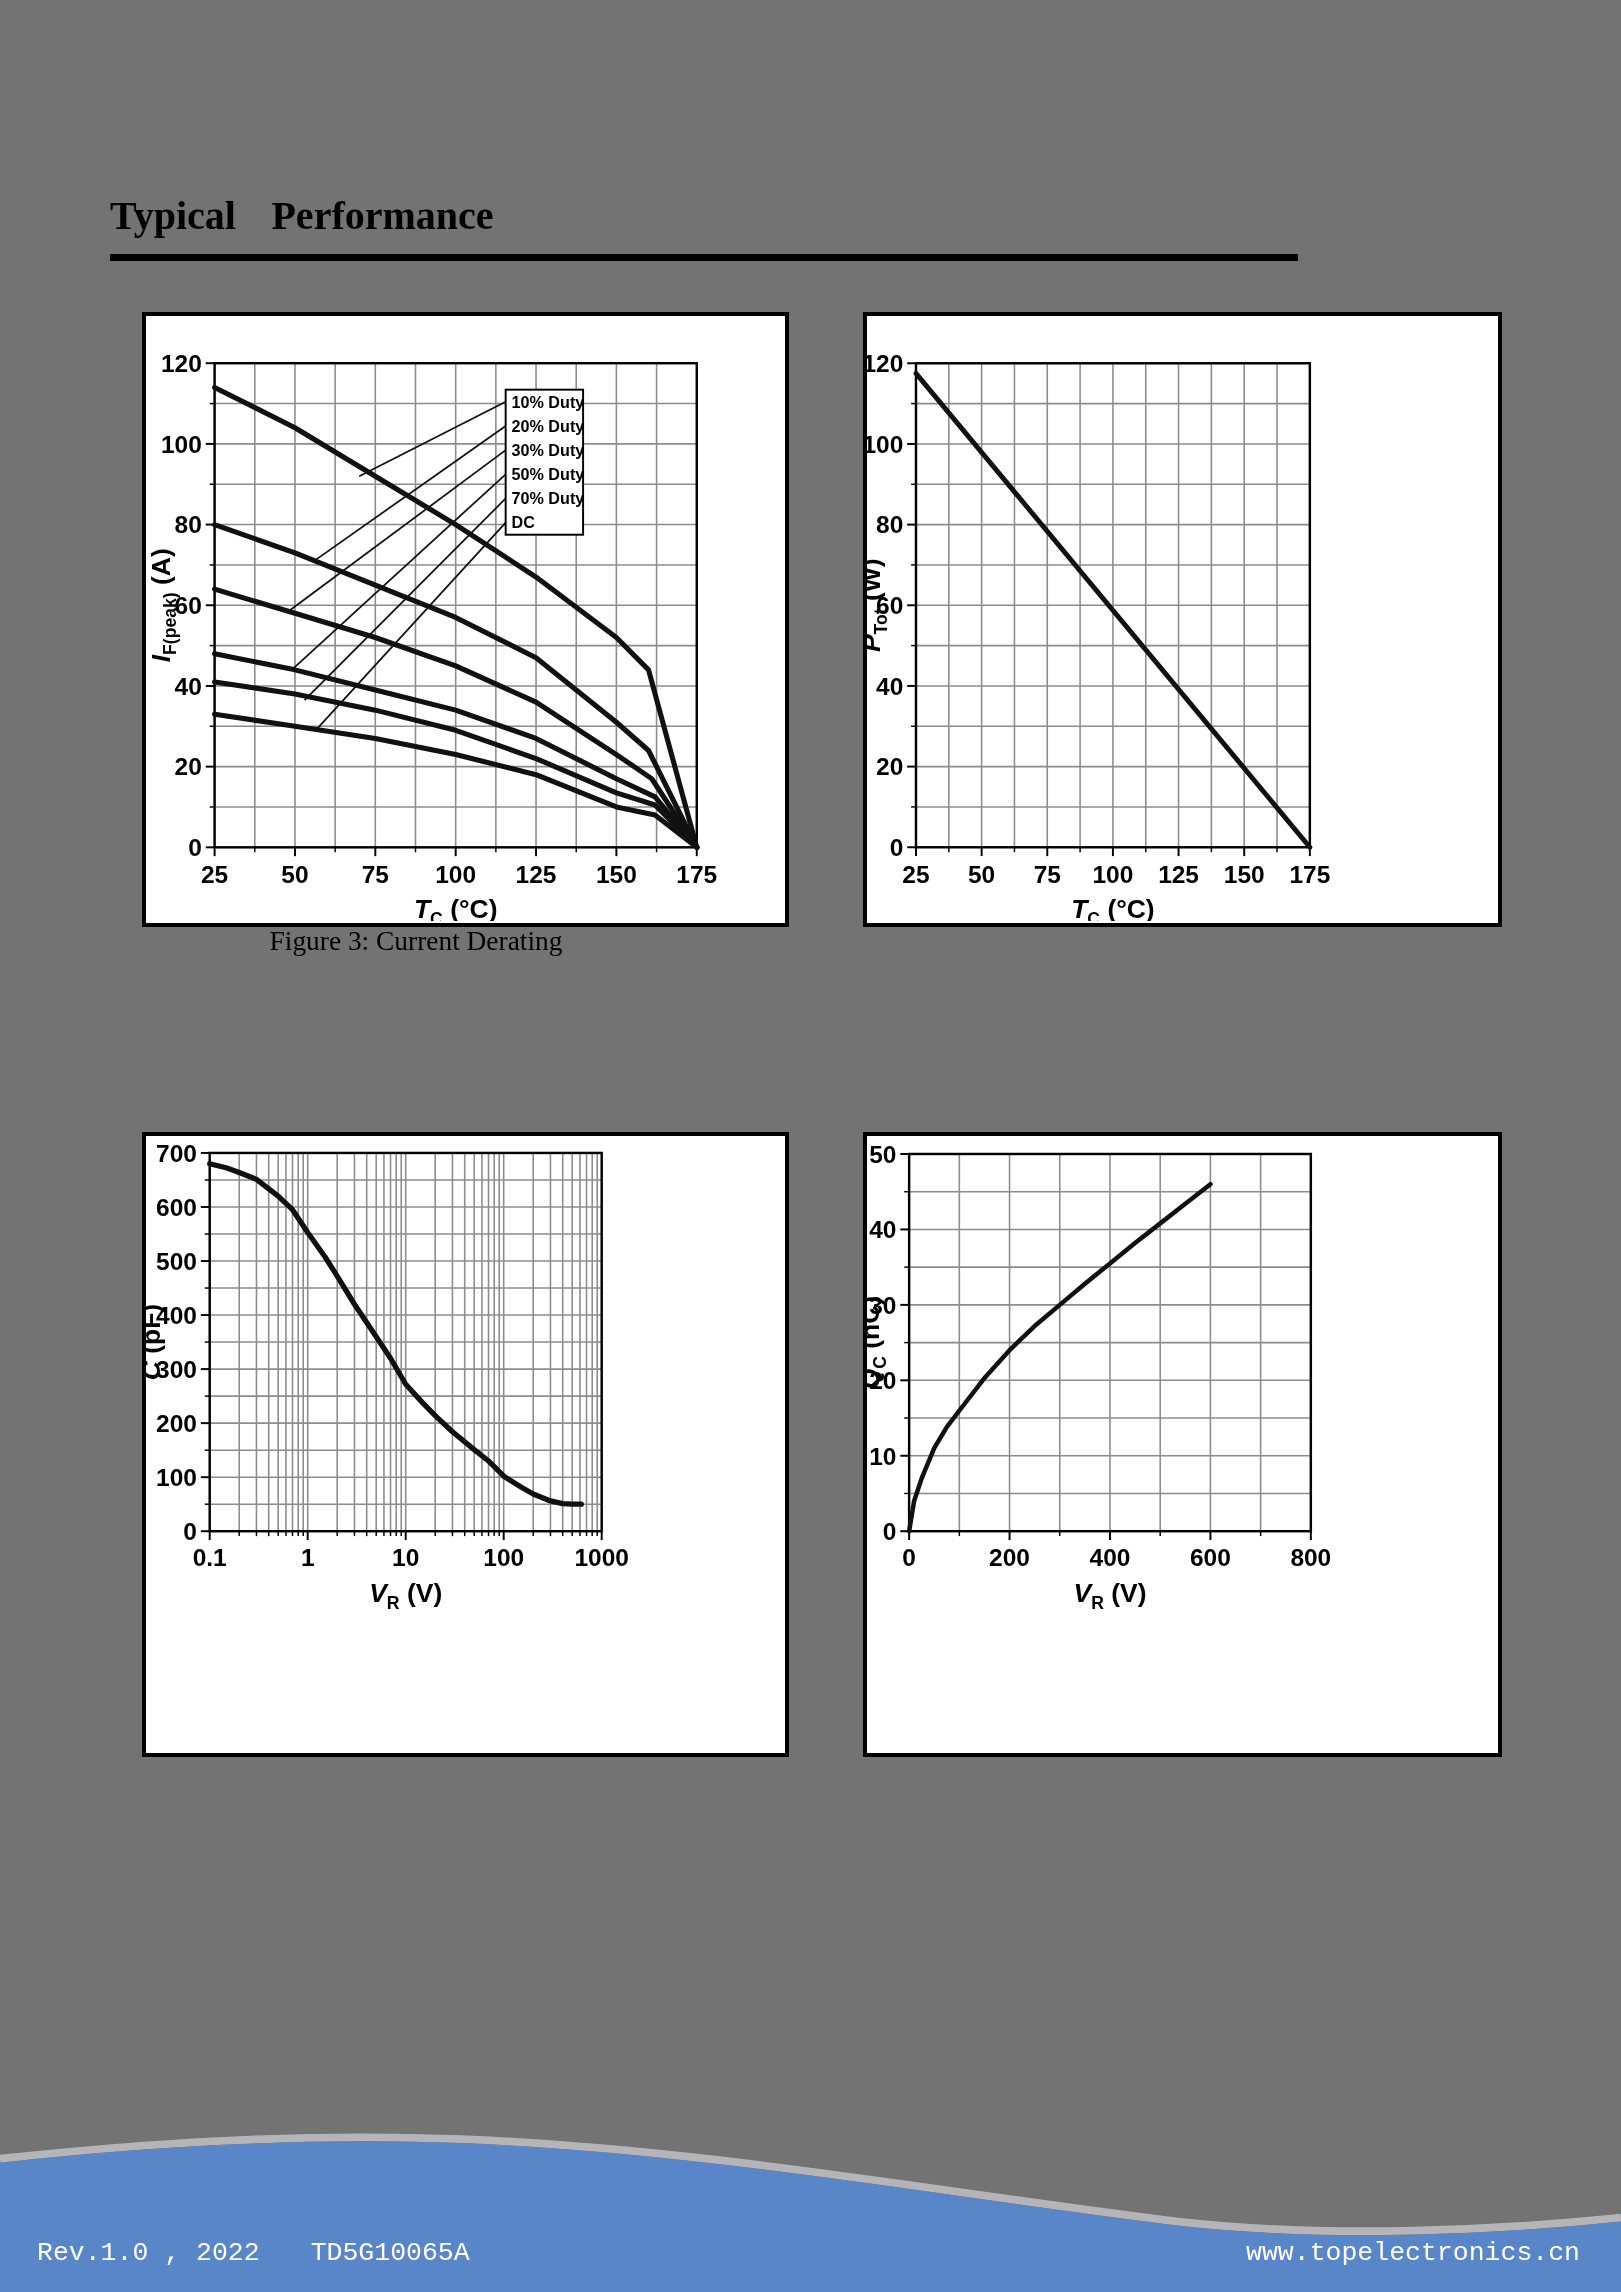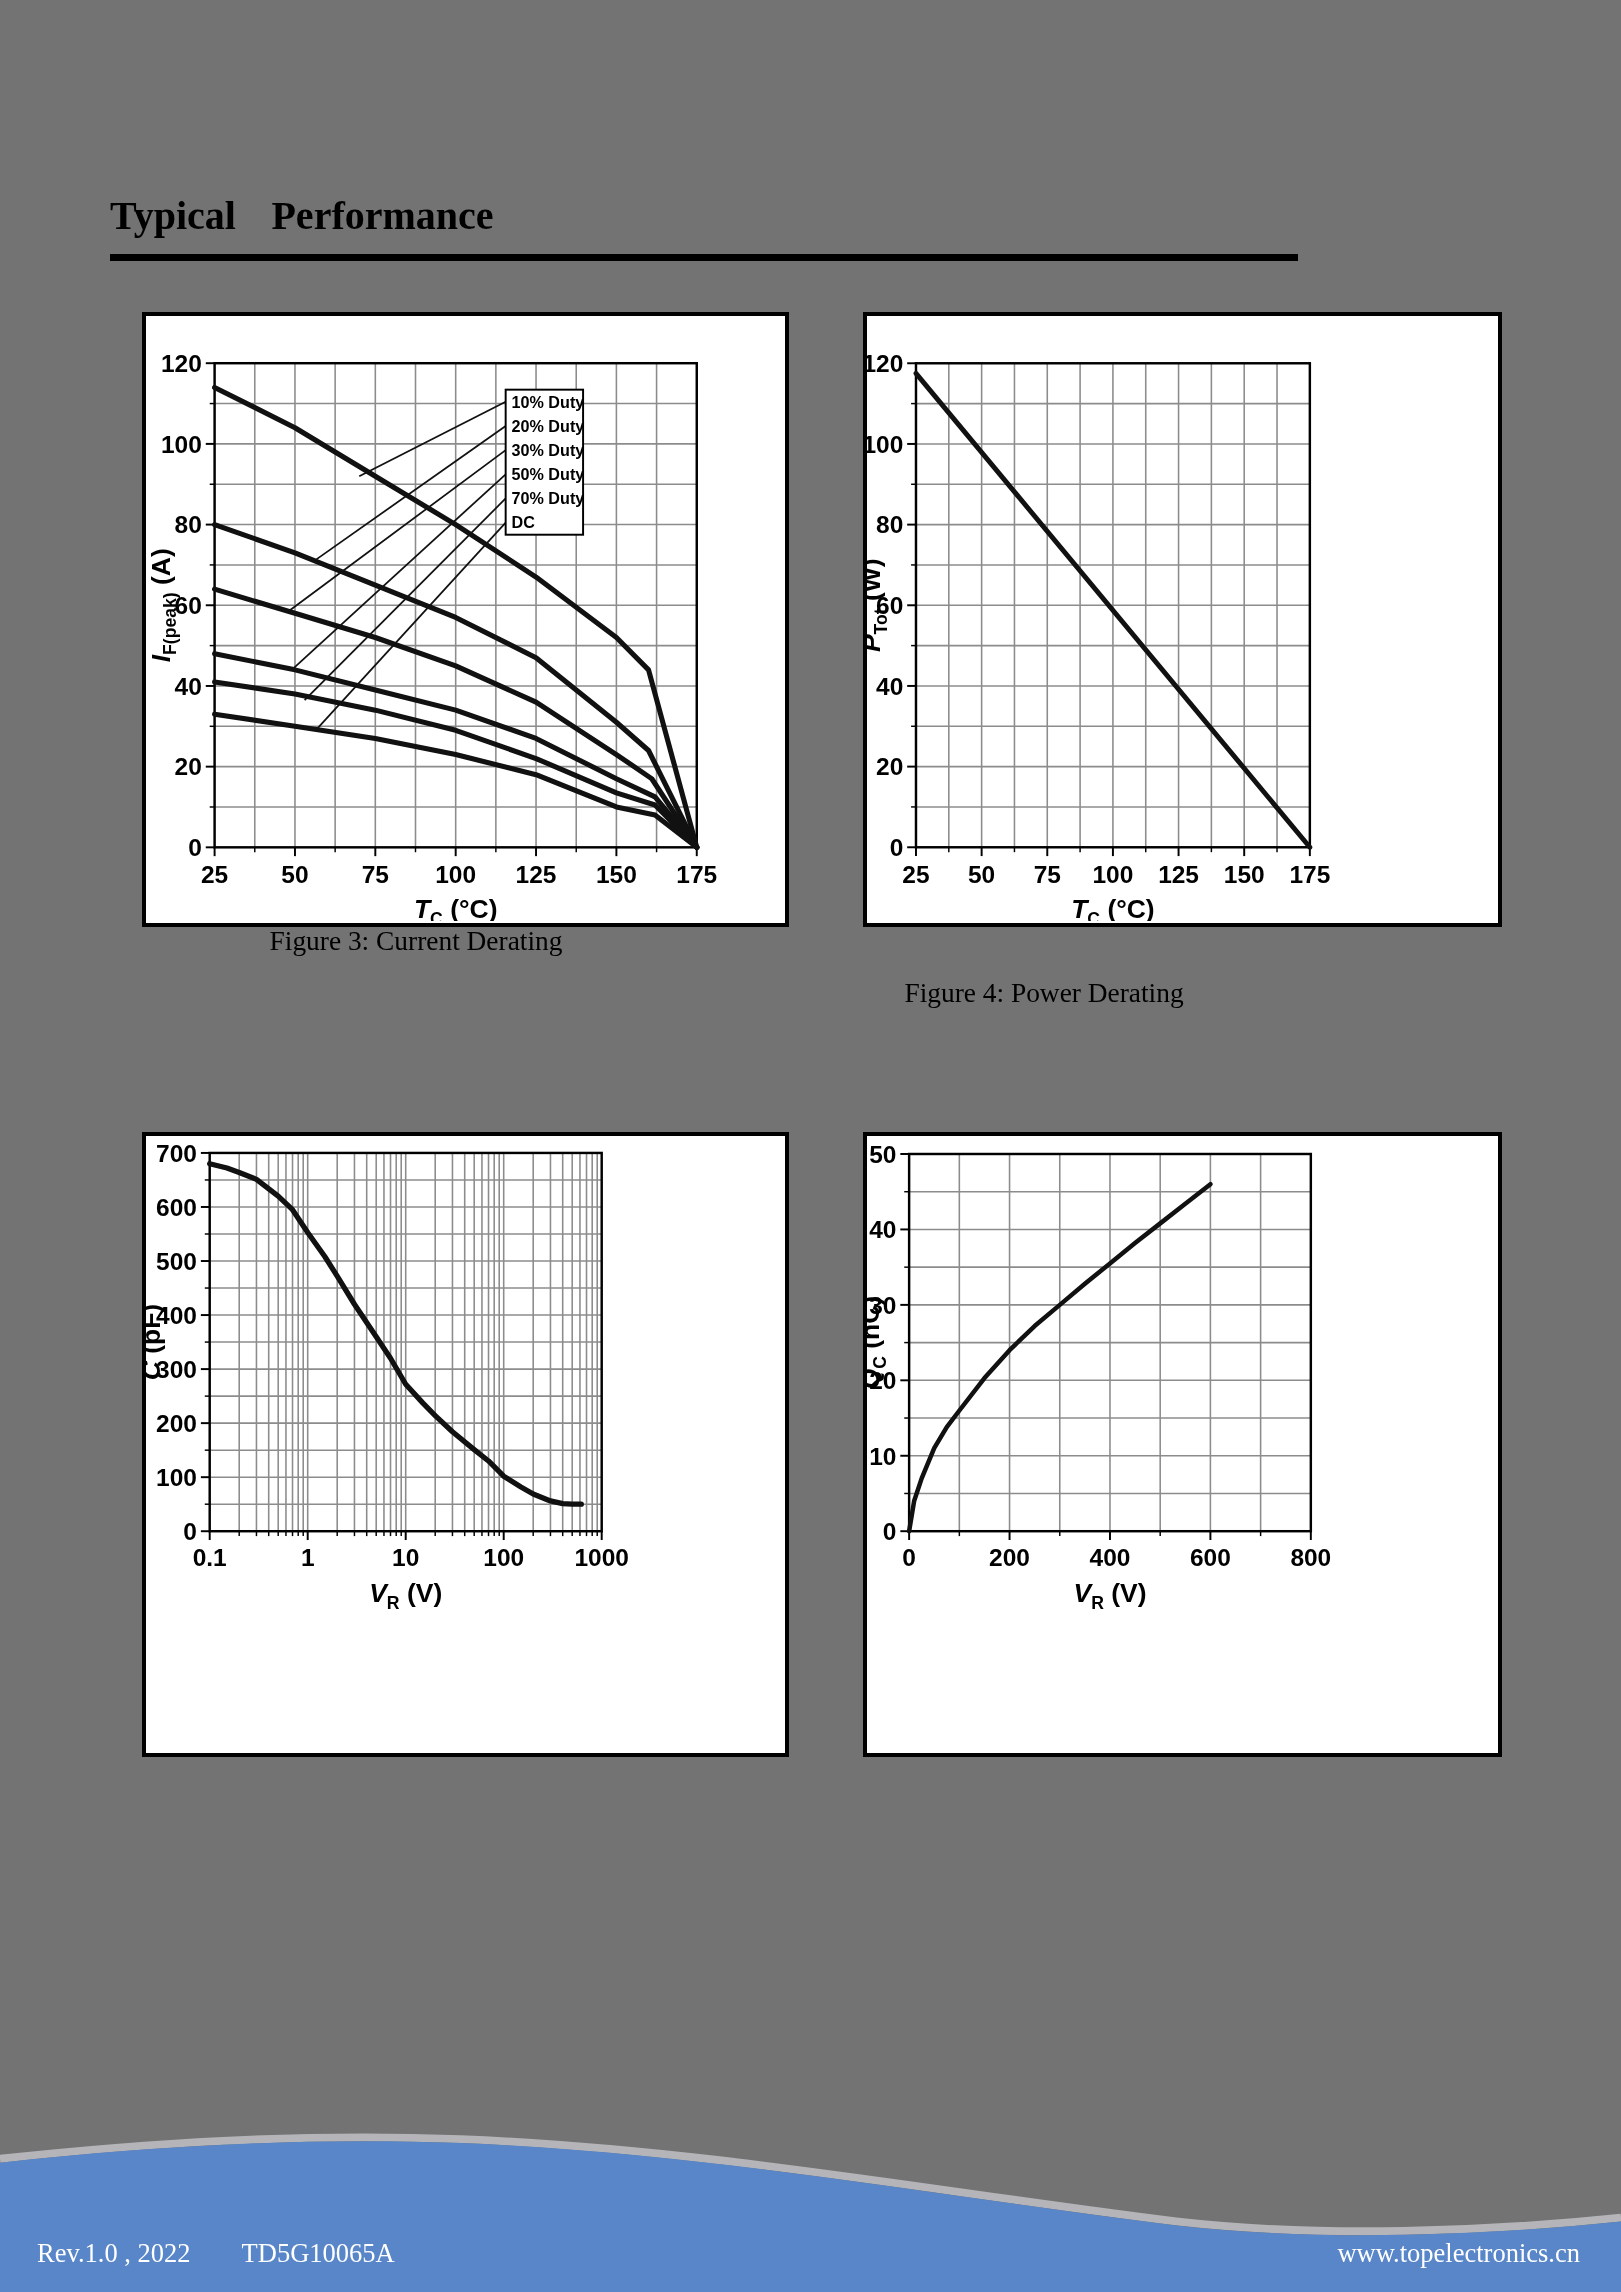--- a/index.html
+++ b/index.html
@@ -18,21 +18,21 @@
   #fig3{left:142px;top:312px;width:647px;height:615px;}
   #fig4{left:863px;top:312px;width:639px;height:615px;}
   #fig5{left:142px;top:1132px;width:647px;height:625px;}
   #fig6{left:863px;top:1132px;width:639px;height:625px;}
   .caption{position:absolute;font-size:27.4px;color:#000;text-align:center;font-family:"Liberation Serif", serif;}
   .cap-f3{left:132px;top:926px;width:568px;}
   .cap-f4{left:760px;top:978px;width:568px;}
   .cap-f5{left:123px;top:1809px;width:588px;}
   .cap-f6{left:740px;top:1809px;width:637px;}
   .footer-wave{position:absolute;left:0;top:2098px;width:1621px;height:195px;}
-  .footer-text{position:absolute;color:#fff;font-size:26.5px;font-family:Liberation Serif, serif;white-space:nowrap;}
+  .footer-text{position:absolute;color:#fff;font-size:26.5px;font-family:Liberation Mono, monospace;white-space:nowrap;}
   .ft-left{left:37px;top:2238px;}
   .ft-left .part{margin-left:51px;}
   .ft-center{left:0;top:2238px;width:1621px;text-align:center;font-weight:700;}
   .ft-right{right:41px;top:2238px;}
 </style>
 </head>
 <body>
 
 <div class="page">
 
@@ -206,21 +206,20 @@
           <text x="37" y="139.33333333333331" text-anchor="end">100</text>
           <text x="37" y="57" text-anchor="end">120</text>
         </g>
         <text x="251" y="614" text-anchor="middle" fill="#000" font-family="&quot;Liberation Sans&quot;, sans-serif" font-weight="700" font-size="27"><tspan font-style="italic">T</tspan><tspan font-size="18" dy="7">C</tspan><tspan dy="-7"> (°C)</tspan></text>
         <text x="13" y="295" text-anchor="middle" fill="#000" font-family="&quot;Liberation Sans&quot;, sans-serif" font-weight="700" font-size="27" transform="rotate(-90 13 295)"><tspan font-style="italic">P</tspan><tspan font-size="18" dy="7">Tot</tspan><tspan dy="-7"> (W)</tspan></text>
         <polyline points="50.0,58.3 452.0,542.0" fill="none" stroke="#111111" stroke-width="5" stroke-linejoin="round" stroke-linecap="round"></polyline>
       </svg>
   </div>
 
   <div class="caption cap-f3">Figure 3: Current Derating</div>
-  <div class="caption cap-f4">Figure 4: Power Derating</div>
 
   <div class="figbox" id="fig5">
     <svg width="637" height="616" viewBox="0 0 650 628">
         <g stroke="#8c8c8c" stroke-width="1.6">
           <line x1="95.10299956639813" y1="17" x2="95.10299956639813" y2="403"></line>
           <line x1="112.71212547196625" y1="17" x2="112.71212547196625" y2="403"></line>
           <line x1="125.20599913279624" y1="17" x2="125.20599913279624" y2="403"></line>
           <line x1="134.89700043360187" y1="17" x2="134.89700043360187" y2="403"></line>
           <line x1="142.81512503836439" y1="17" x2="142.81512503836439" y2="403"></line>
           <line x1="149.5098040014257" y1="17" x2="149.5098040014257" y2="403"></line>

